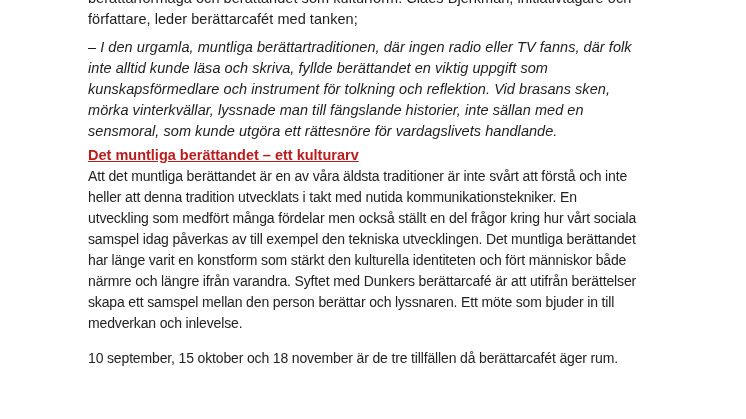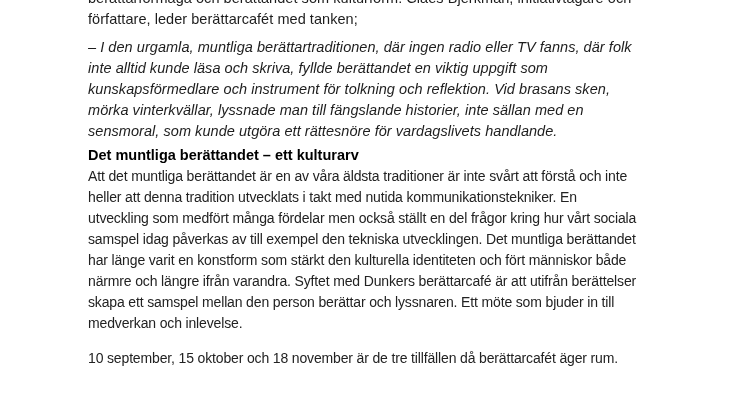--- a/index.html
+++ b/index.html
@@ -29,21 +29,22 @@
     font-size: 14.5px;
     line-height: 21px;
     letter-spacing: 0.05px;
   }
   
   .style-heading {
     font-family: "Liberation Sans", sans-serif;
     font-size: 14.5px;
     line-height: 21px;
     font-weight: 700;
-    color: #000000;
+    color: #b91c1c;
+    text-decoration: underline;
   }
   
   .style-body {
     font-family: "Liberation Sans", sans-serif;
     font-size: 14px;
     line-height: 21px;
     letter-spacing: -0.15px;
     color: #222222;
   }
   

